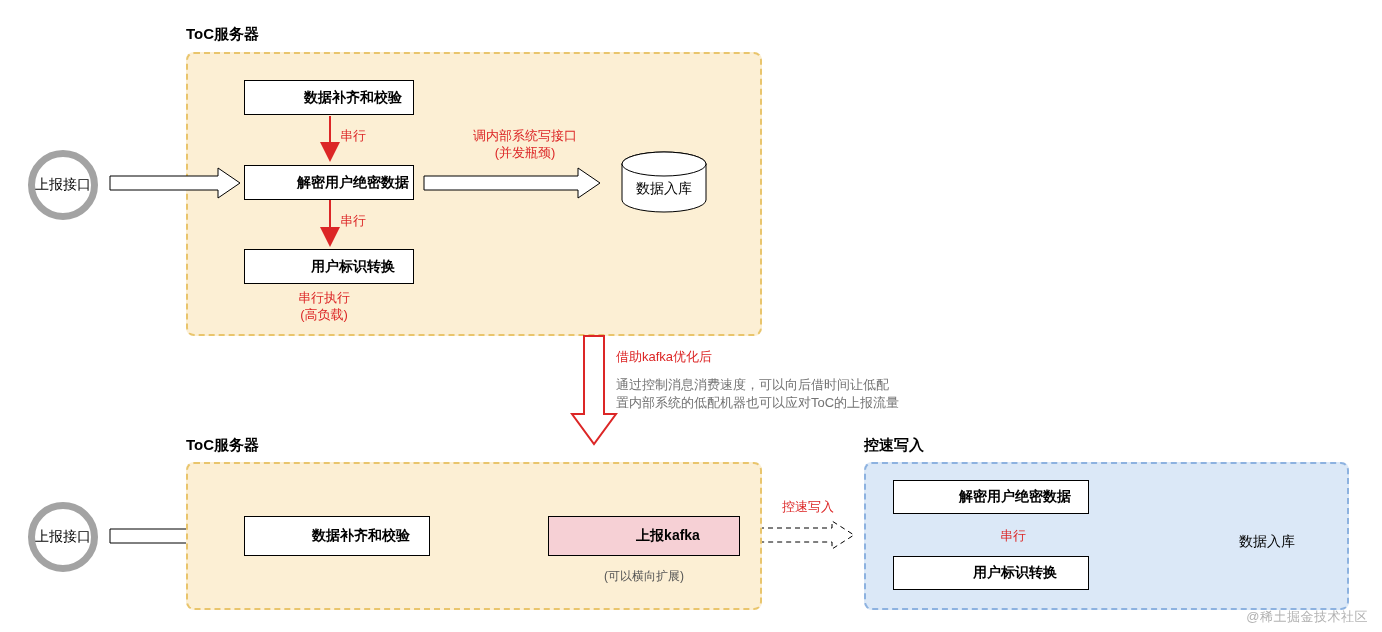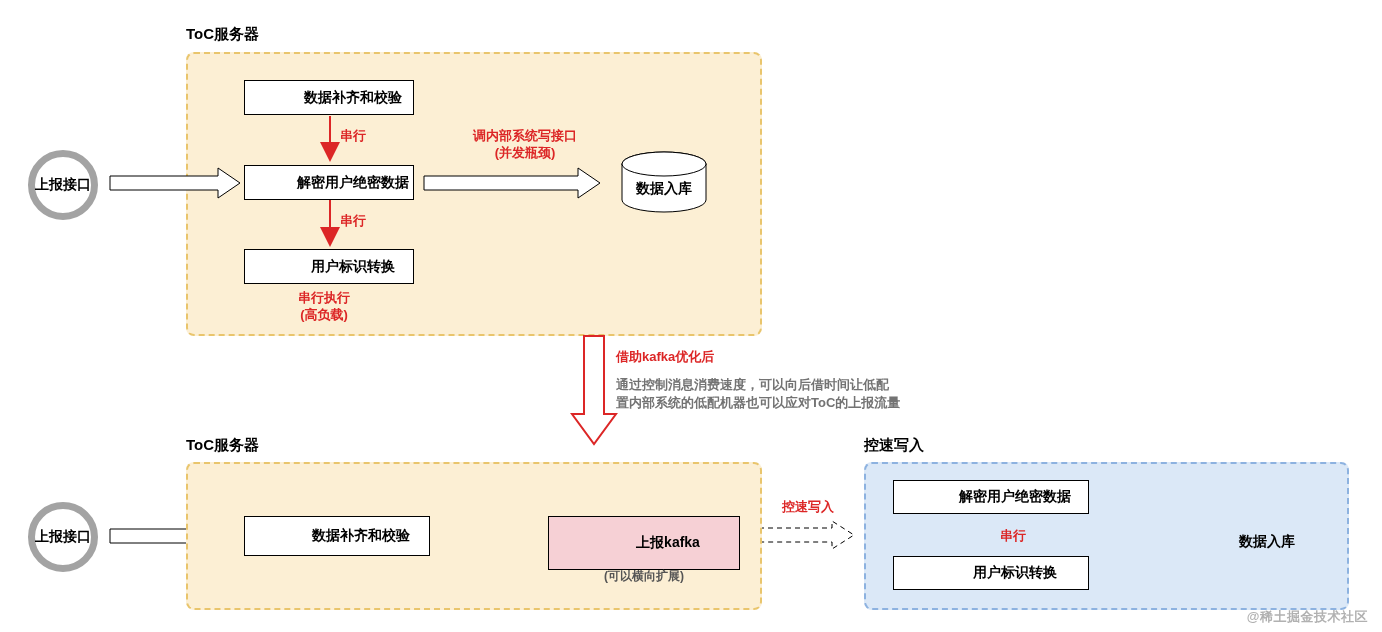--- a/index.html
+++ b/index.html
@@ -6,21 +6,21 @@
   body {
     margin: 0;
     padding: 0;
     width: 1382px;
     height: 632px;
     background: #ffffff;
     font-family: "PingFang SC", "Microsoft YaHei", Arial, sans-serif;
     position: relative;
     overflow: hidden;
   }
-  .abs { position: absolute; font-weight: bold; }
+  .abs { position: absolute; }
   .dashed-box {
     border: 2px dashed;
     border-radius: 8px;
   }
   .yellow-box { background: #fcefd4; border-color: #e9c56c; }
   .blue-box { background: #dbe8f7; border-color: #8db2e0; }
   .solid-box {
     background: #ffffff;
     border: 1px solid #000;
     display: flex;
@@ -145,21 +145,21 @@
 <div class="abs dashed-box yellow-box" style="left:186px; top:462px; width:576px; height:148px;"></div>
 
 <div class="abs circle" style="left:28px; top:502px; width:70px; height:70px;">
   <span>上报接口</span>
 </div>
 
 <div class="abs solid-box" style="left:244px; top:516px; width:186px; height:40px;">
   <span>数据补齐和校验</span>
 </div>
 
-<div class="abs solid-box pink-box" style="left:548px; top:516px; width:192px; height:54px; font-weight:700; font-size:14px; display:flex; align-items:center; justify-content:center;">
+<div class="abs solid-box pink-box" style="left:548px; top:516px; width:192px; height:40px; font-weight:700; font-size:14px; display:flex; align-items:center; justify-content:center;">
   <span>上报kafka</span>
 </div>
 <div class="abs note-sub" style="left:604px; top:568px;">(可以横向扩展)</div>
 
 <div class="abs note-red" style="left:782px; top:498px;">控速写入</div>
 
 <div class="abs title" style="left:864px; top:436px;">控速写入</div>
 <div class="abs dashed-box blue-box" style="left:864px; top:462px; width:485px; height:148px;"></div>
 
 <div class="abs solid-box" style="left:893px; top:480px; width:196px; height:34px;">

